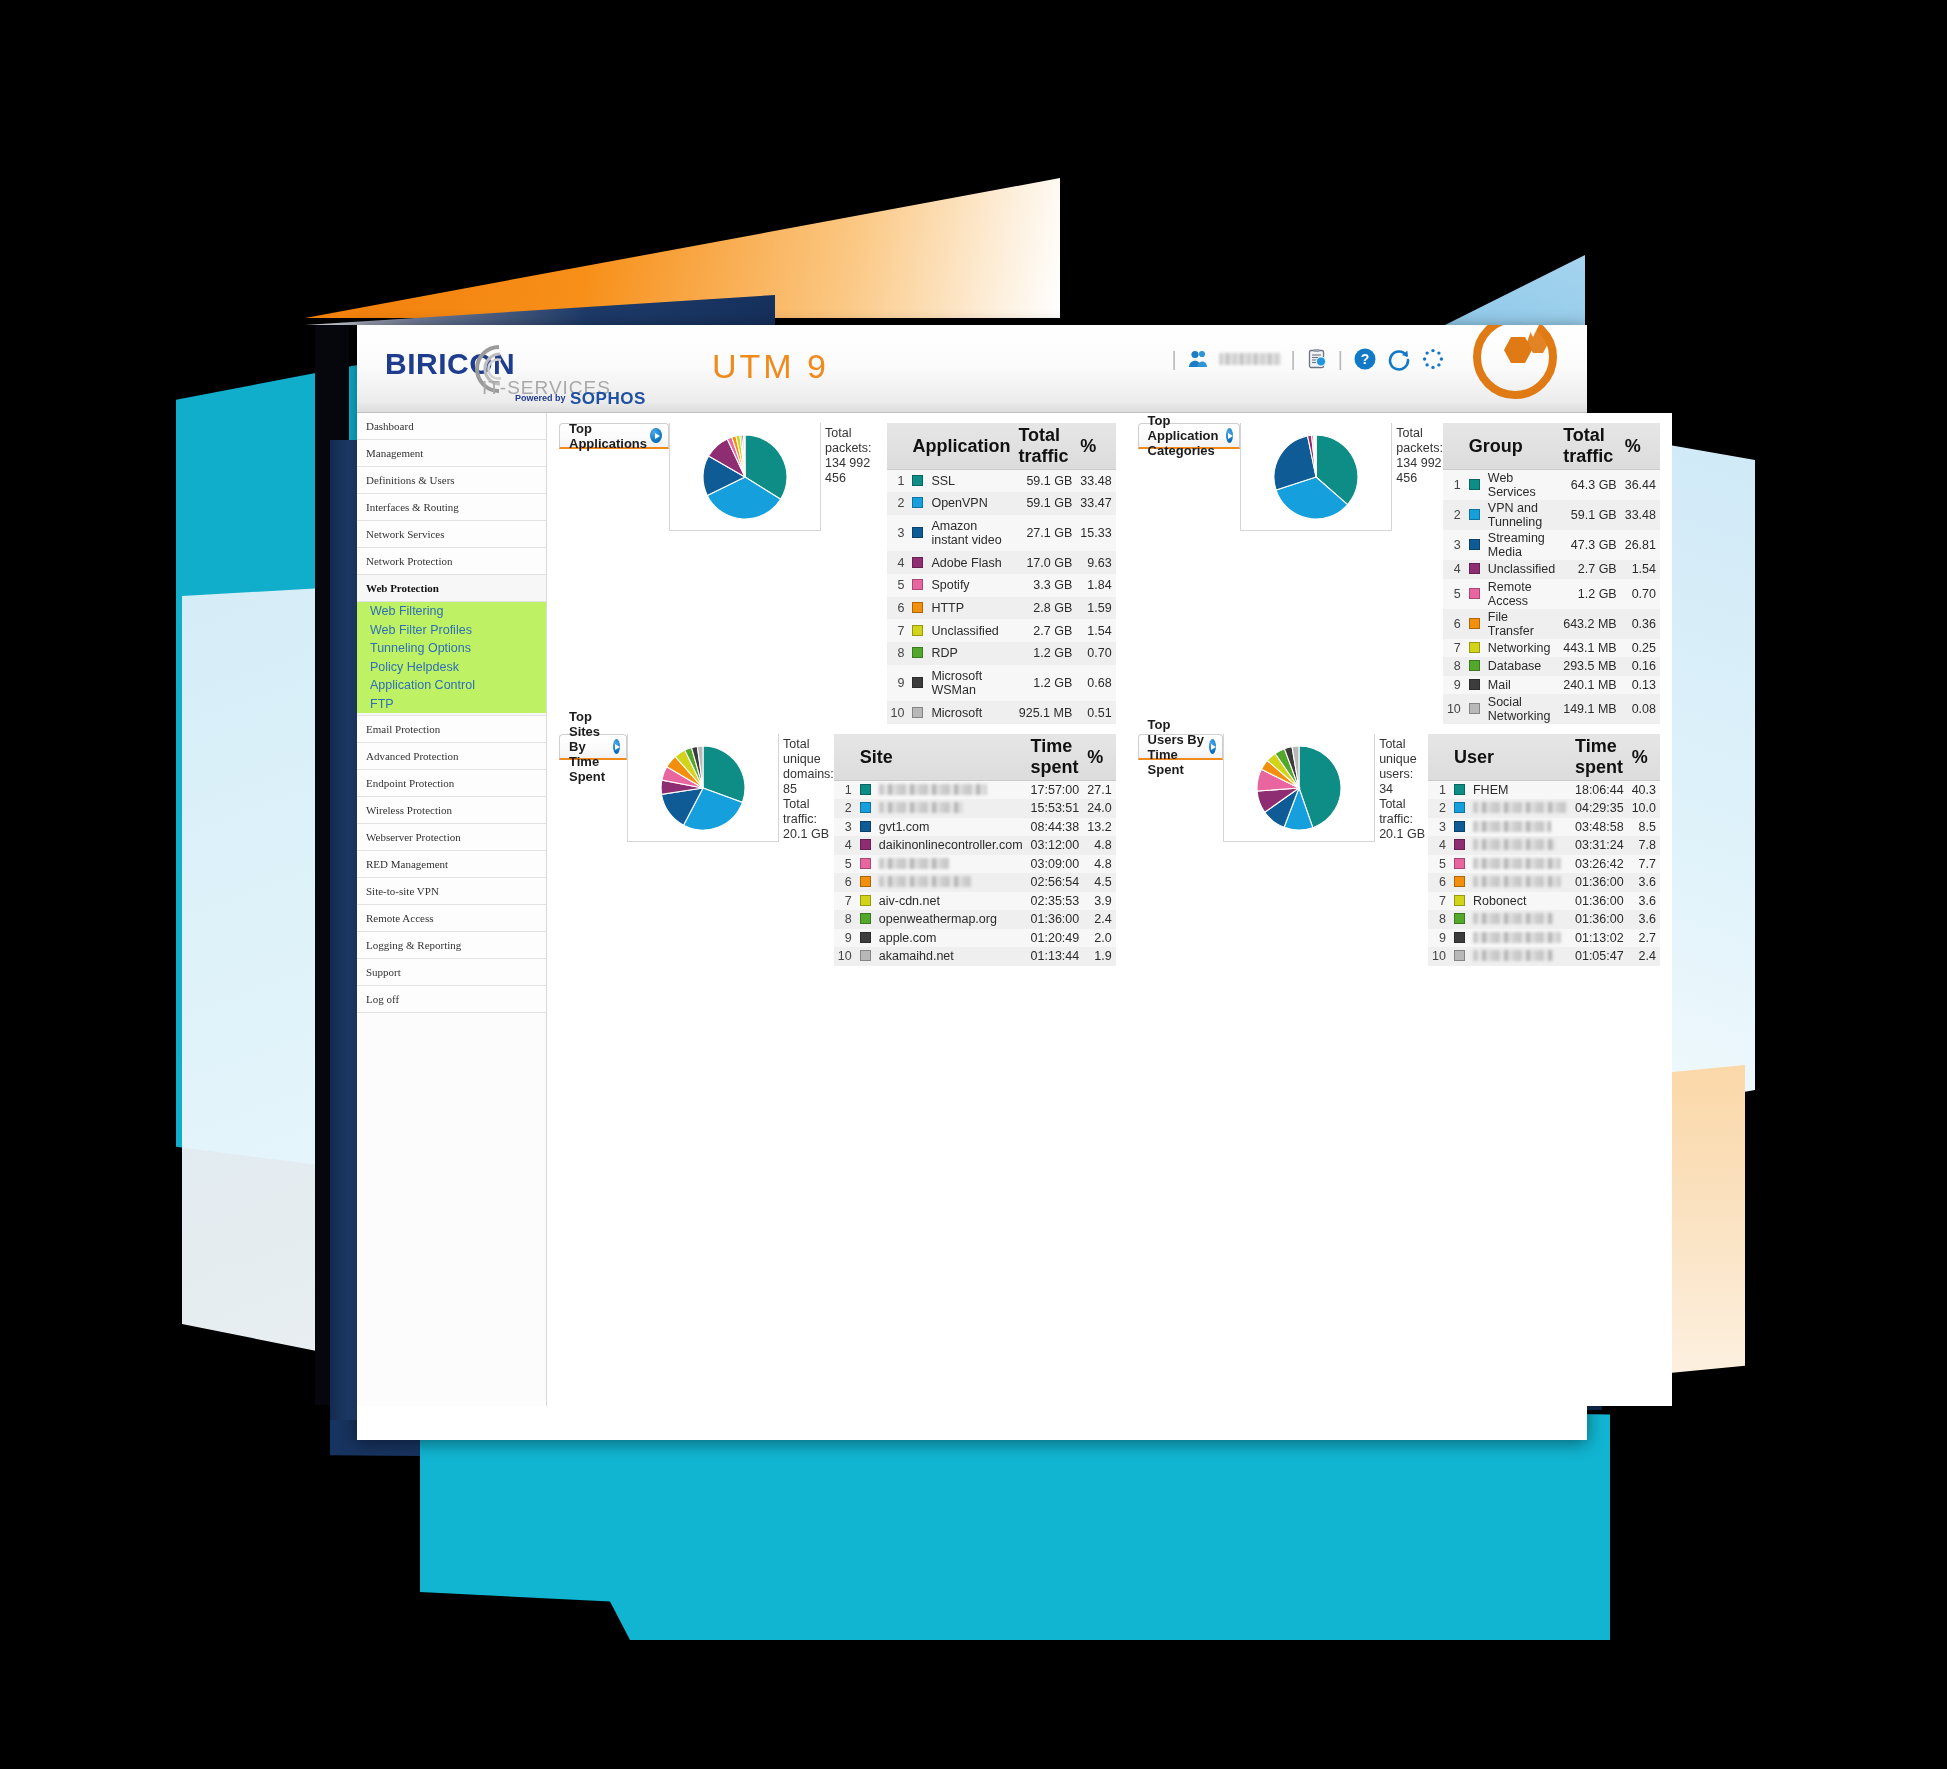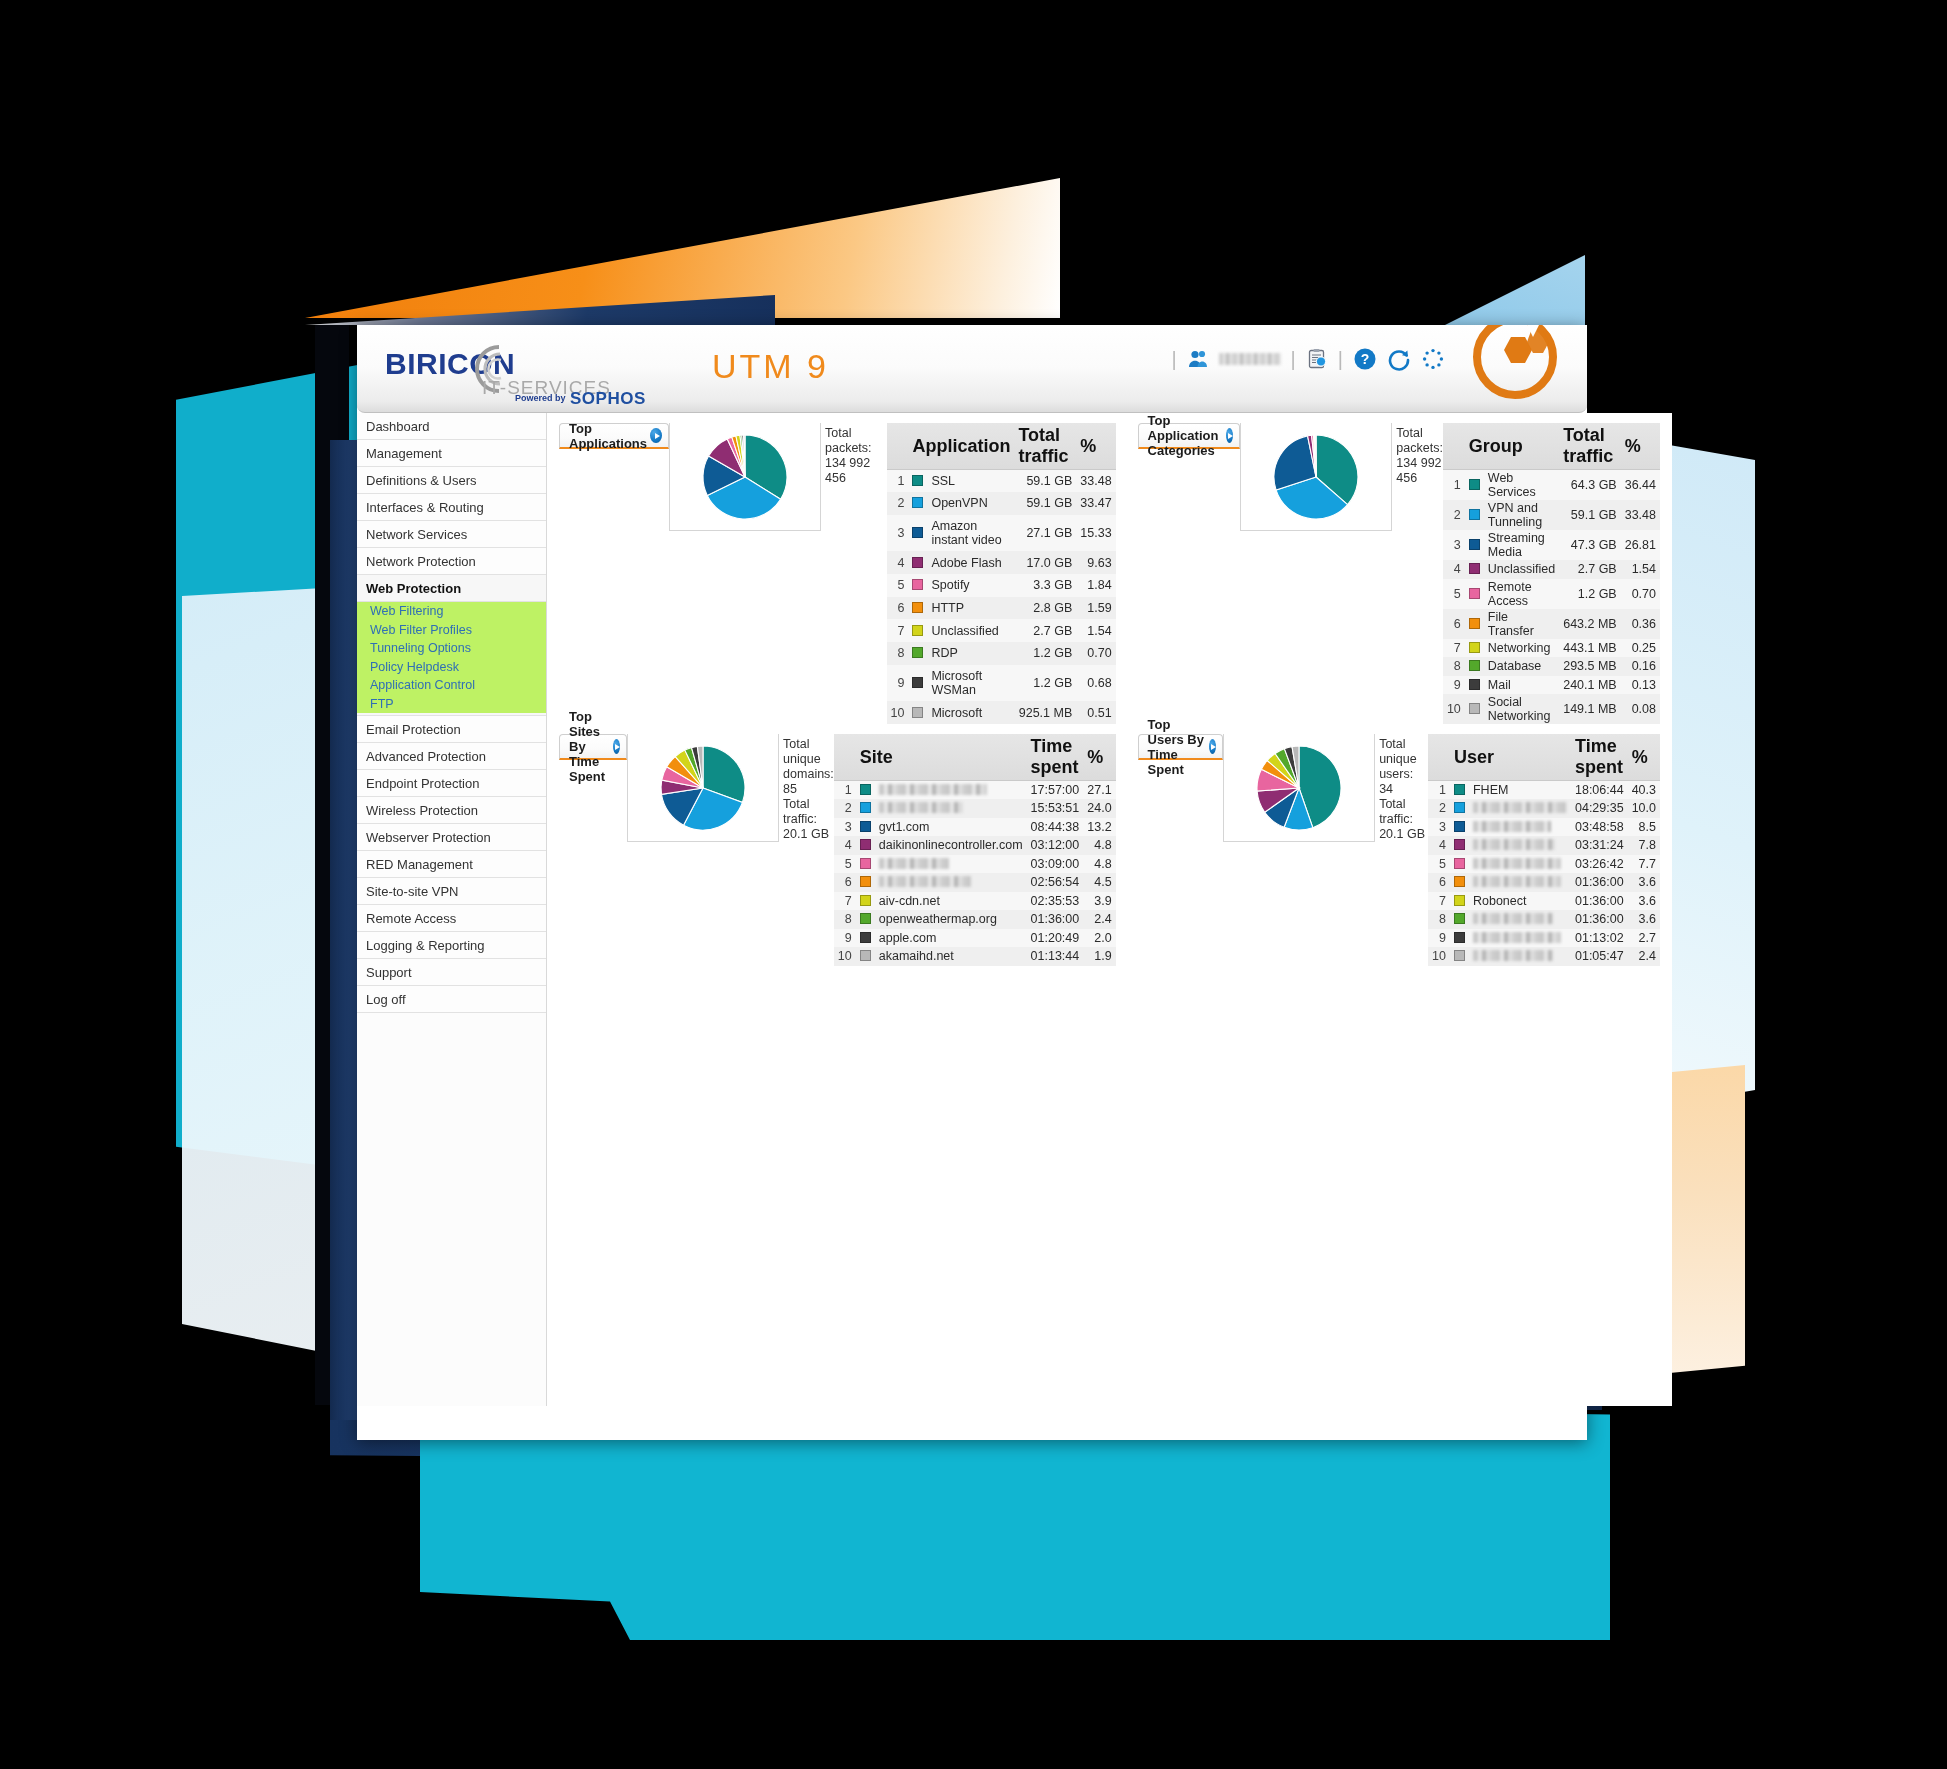--- a/index.html
+++ b/index.html
@@ -88,21 +88,20 @@
     background: #fff;
     box-shadow: 0 3px 16px rgba(0,0,0,.45);
   }
 
   
   .topbar {
     position: relative; height: 88px;
     background: linear-gradient(180deg, #ffffff 0%, #fbfbfb 48%, #ececec 88%, #dcdcdc 100%);
     border-bottom: 1px solid #c0c0c0;
     overflow: hidden;
-    border-radius: 8px;
   }
   .brand { position: absolute; left: 28px; top: 8px; width: 270px; height: 74px; }
   .brand-main {
     font-size: 30px; font-weight: bold; letter-spacing: .5px;
     color: #1f3d8f; position: absolute; left: 0; top: 14px;
   }
   .brand-ring {
     position: absolute; left: 74px; top: 8px; width: 56px; height: 56px;
   }
   .brand-sub {
@@ -159,23 +158,23 @@
   
   .bodyrow { display: flex; height: calc(1115px - 88px - 34px); }
 
   
   .sidebar {
     width: 190px; background: #fcfcfc;
     border-right: 1px solid #d9d9d9; flex: 0 0 190px;
   }
   .nav-item {
     height: 27px; line-height: 27px;
-    padding-left: 9px; font-size: 13px; color: #333;
+    padding-left: 9px; font-size: 11px; color: #333;
     border-bottom: 1px solid #e2e2e2; cursor: pointer;
-    white-space: nowrap; background: #fdfdfd;
+    white-space: nowrap; background: #fdfdfd; font-family: Liberation Serif, serif;
   }
   .nav-item.active { font-weight: bold; color: #111; background: #f7f7f7; }
   .sub-item {
     height: 18.5px; line-height: 18.5px;
     padding-left: 13px; font-size: 12.5px; color: #2f6fb5;
     cursor: pointer; background: #bef264;
   }
   .sub-wrap { border-bottom: 1px solid #e2e2e2; padding-bottom: 2px; background:#f7f7f7; }
 
   

